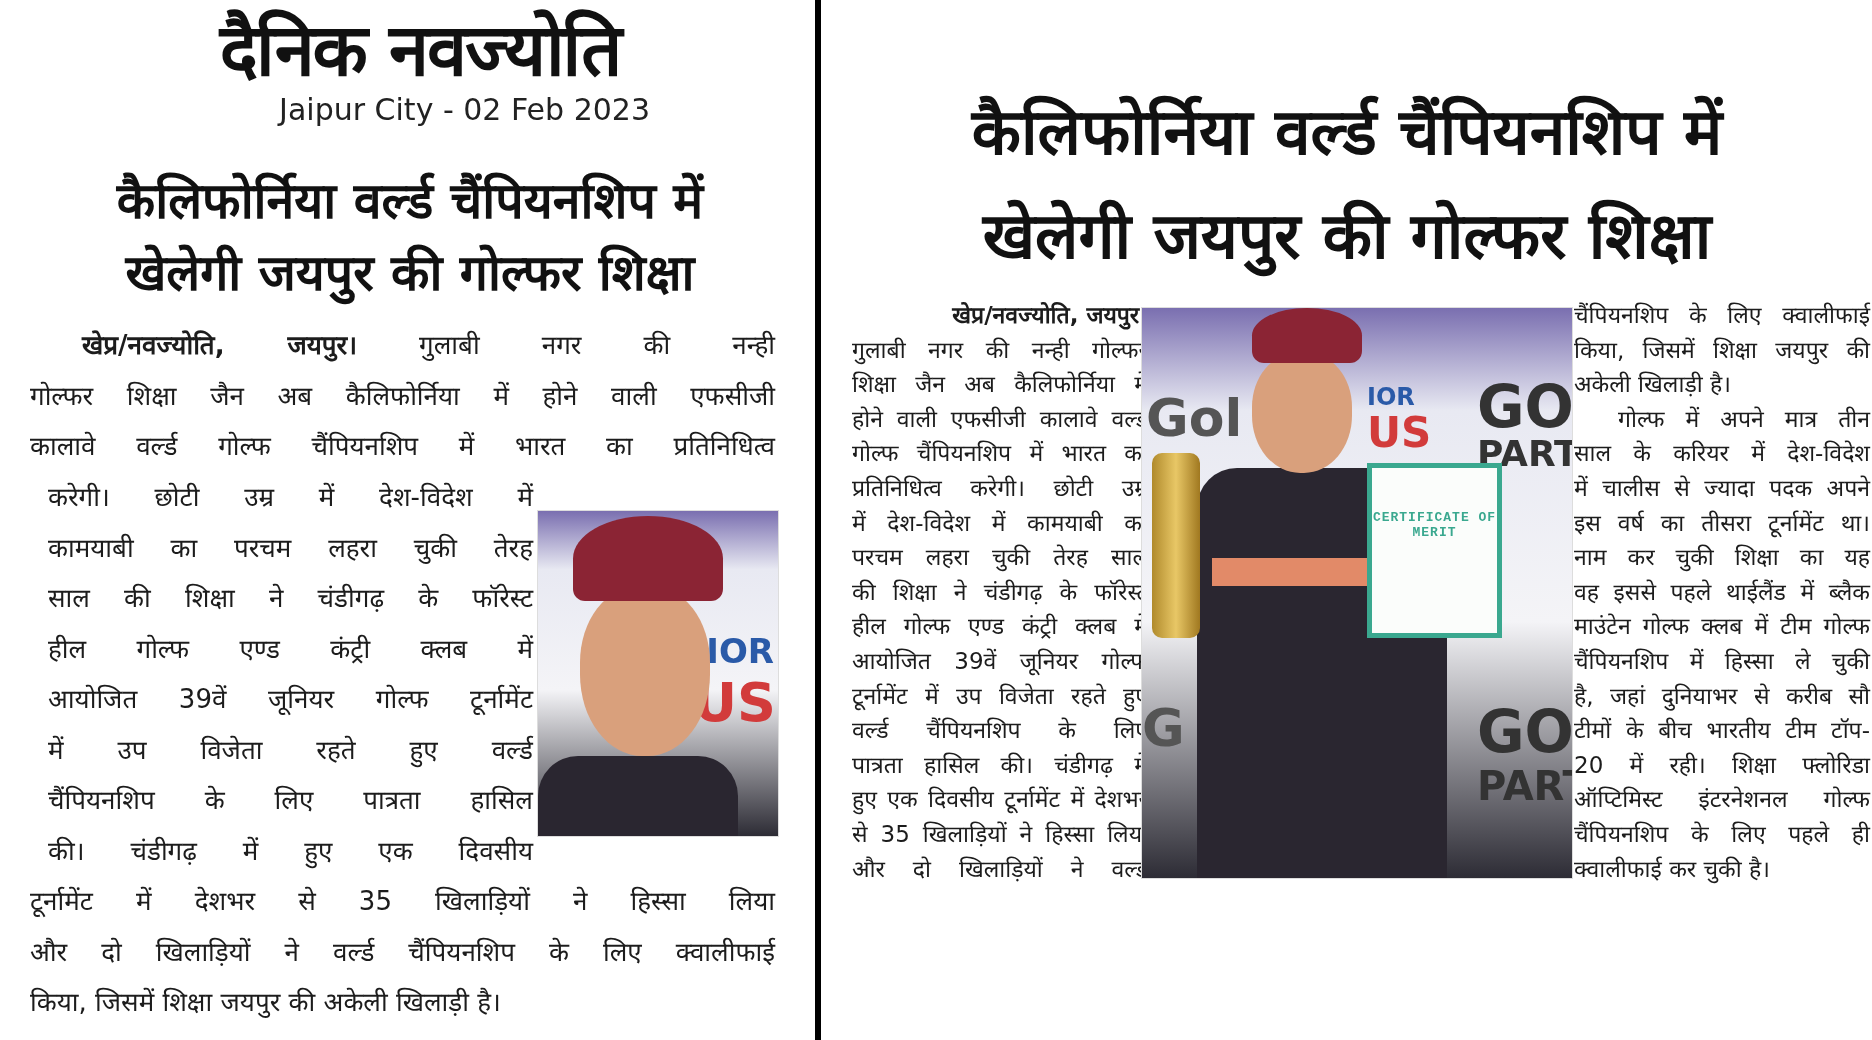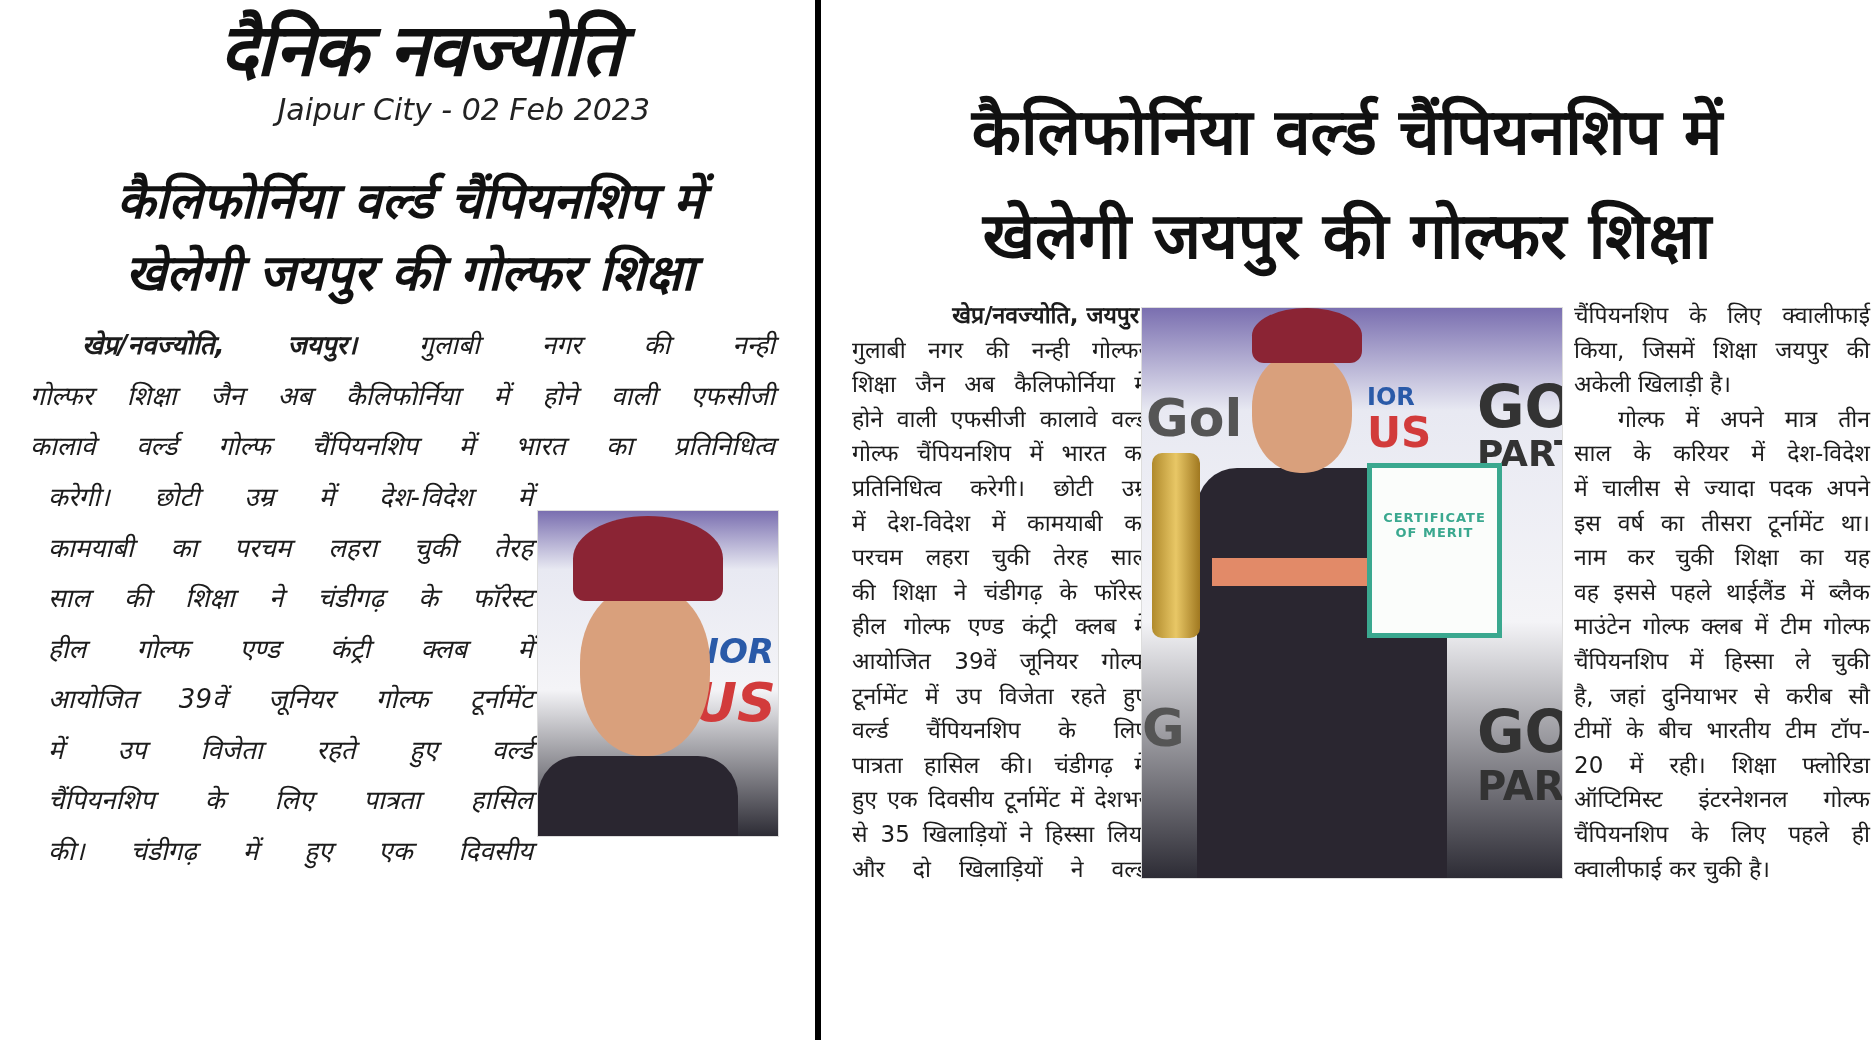--- a/index.html
+++ b/index.html
@@ -1,21 +1,21 @@
 <!DOCTYPE html>
 <html><head>
 <meta charset="utf-8">
 <style>
   html, body { margin:0; padding:0; }
   body {
     width:1872px; height:1040px; background:#ffffff; position:relative; overflow:hidden;
     font-family:"DejaVu Sans", sans-serif; color:#1a1a1a;
   }
   .panel { position:absolute; top:0; height:1040px; }
-  #left { left:0; width:746px;font-style:italic; }
+  #left { left:0; width:746px; }
   #right { left:822px; width:1050px; }
   .divider { position:absolute; left:815px; top:0; width:6px; height:1040px; background:#000; }
 
   .masthead {
     position:absolute; left:170px; top:8px; width:500px; text-align:center;
     font-family:"DejaVu Sans", sans-serif; font-weight:900; font-size:72px; line-height:84px;
     letter-spacing:-2px; color:#111;
   }
   .dateline {
     position:absolute; left:210px; top:92px; width:440px; text-align:right;
@@ -34,21 +34,21 @@
   .body-text b { font-weight:bold; }
   .lcol-top { position:absolute; left:30px; top:320px; width:745px; }
   .lcol-mid { position:absolute; left:48px; top:472px; width:485px; }
   .lcol-bot { position:absolute; left:30px; top:876px; width:745px; }
 
   .photo {
     position:absolute; overflow:hidden; border:1px solid #ddd;
     background:linear-gradient(180deg,#7a6fb0 0%,#e8e9f2 18%,#f4f4f7 55%,#2d2c35 100%);
   }
   .photo-small { left:537px; top:510px; width:240px; height:325px; }
-  .photo-large { left:1141px; top:307px; width:420px; height:570px; }
+  .photo-large { left:1141px; top:307px; width:420px; height:570px;padding-left:10px; }
   .banner-text { position:absolute; font-family:"DejaVu Sans", sans-serif; font-weight:bold; color:#333; }
   .cap { position:absolute; background:#8b2434; border-radius:50% 50% 12px 12px; }
   .face { position:absolute; background:#d9a07c; border-radius:45% 45% 48% 48%; }
   .shirt { position:absolute; background:#2a2630; border-radius:40px 40px 0 0; }
   .stripe { position:absolute; background:#e28a68; }
   .cert { position:absolute; background:#fbfdfb; border:5px solid #3aa88f; }
   .cert-title { position:absolute; width:100%; text-align:center; font-family:"DejaVu Sans", sans-serif;
     font-weight:bold; color:#3aa88f; font-size:13px; line-height:15px; letter-spacing:1px; }
   .trophy { position:absolute; background:linear-gradient(90deg,#b08a2c,#e8c766,#a07820); border-radius:10px; }
 
@@ -83,20 +83,25 @@
     <span class="line">करेगी। छोटी उम्र में देश-विदेश में</span>
     <span class="line">कामयाबी का परचम लहरा चुकी तेरह</span>
     <span class="line">साल की शिक्षा ने चंडीगढ़ के फॉरेस्ट</span>
     <span class="line">हील गोल्फ एण्ड कंट्री क्लब में</span>
     <span class="line">आयोजित 39वें जूनियर गोल्फ टूर्नामेंट</span>
     <span class="line">में उप विजेता रहते हुए वर्ल्ड</span>
     <span class="line">चैंपियनशिप के लिए पात्रता हासिल</span>
     <span class="line">की। चंडीगढ़ में हुए एक दिवसीय</span>
   </div>
 
+  <div class="body-text lcol-bot">
+    <span class="line">टूर्नामेंट में देशभर से 35 खिलाड़ियों ने हिस्सा लिया</span>
+    <span class="line">और दो खिलाड़ियों ने वर्ल्ड चैंपियनशिप के लिए क्वालीफाई</span>
+    <span class="line last">किया, जिसमें शिक्षा जयपुर की अकेली खिलाड़ी है।</span>
+  </div>
 
   <div class="photo photo-small">
     <div class="banner-text" style="right:4px;top:120px;font-size:34px;color:#2a5aa8;">IOR</div>
     <div class="banner-text" style="right:2px;top:160px;font-size:54px;color:#d23b3b;">US</div>
     <div class="face" style="left:42px;top:75px;width:130px;height:170px;"></div>
     <div class="cap" style="left:35px;top:5px;width:150px;height:85px;"></div>
     <div class="shirt" style="left:0;top:245px;width:200px;height:90px;"></div>
   </div>
 </div>
 
@@ -136,21 +141,21 @@
     <div class="banner-text" style="left:335px;top:125px;font-size:36px;color:#333;">PART</div>
     <div class="banner-text" style="left:0;top:390px;font-size:52px;color:#555;">G</div>
     <div class="banner-text" style="left:335px;top:390px;font-size:58px;color:#333;">GOL</div>
     <div class="banner-text" style="left:335px;top:455px;font-size:40px;color:#333;">PARTE</div>
     <div class="shirt" style="left:55px;top:160px;width:250px;height:410px;"></div>
     <div class="stripe" style="left:70px;top:250px;width:195px;height:28px;"></div>
     <div class="face" style="left:110px;top:45px;width:100px;height:120px;"></div>
     <div class="cap" style="left:110px;top:0;width:110px;height:55px;"></div>
     <div class="trophy" style="left:10px;top:145px;width:48px;height:185px;"></div>
     <div class="cert" style="left:225px;top:155px;width:125px;height:165px;">
-      <div class="cert-title" style="top:42px;">CERTIFICATE OF MERIT</div>
+      <div class="cert-title" style="top:42px;font-family:Liberation Mono, monospace;">CERTIFICATE OF MERIT</div>
     </div>
   </div>
 
   <div class="body-text rtext rcol3">
     <span class="line">चैंपियनशिप के लिए क्वालीफाई</span>
     <span class="line">किया, जिसमें शिक्षा जयपुर की</span>
     <span class="line last">अकेली खिलाड़ी है।</span>
     <span class="line" style="padding-left:44px;">गोल्फ में अपने मात्र तीन</span>
     <span class="line">साल के करियर में देश-विदेश</span>
     <span class="line">में चालीस से ज्यादा पदक अपने</span>

